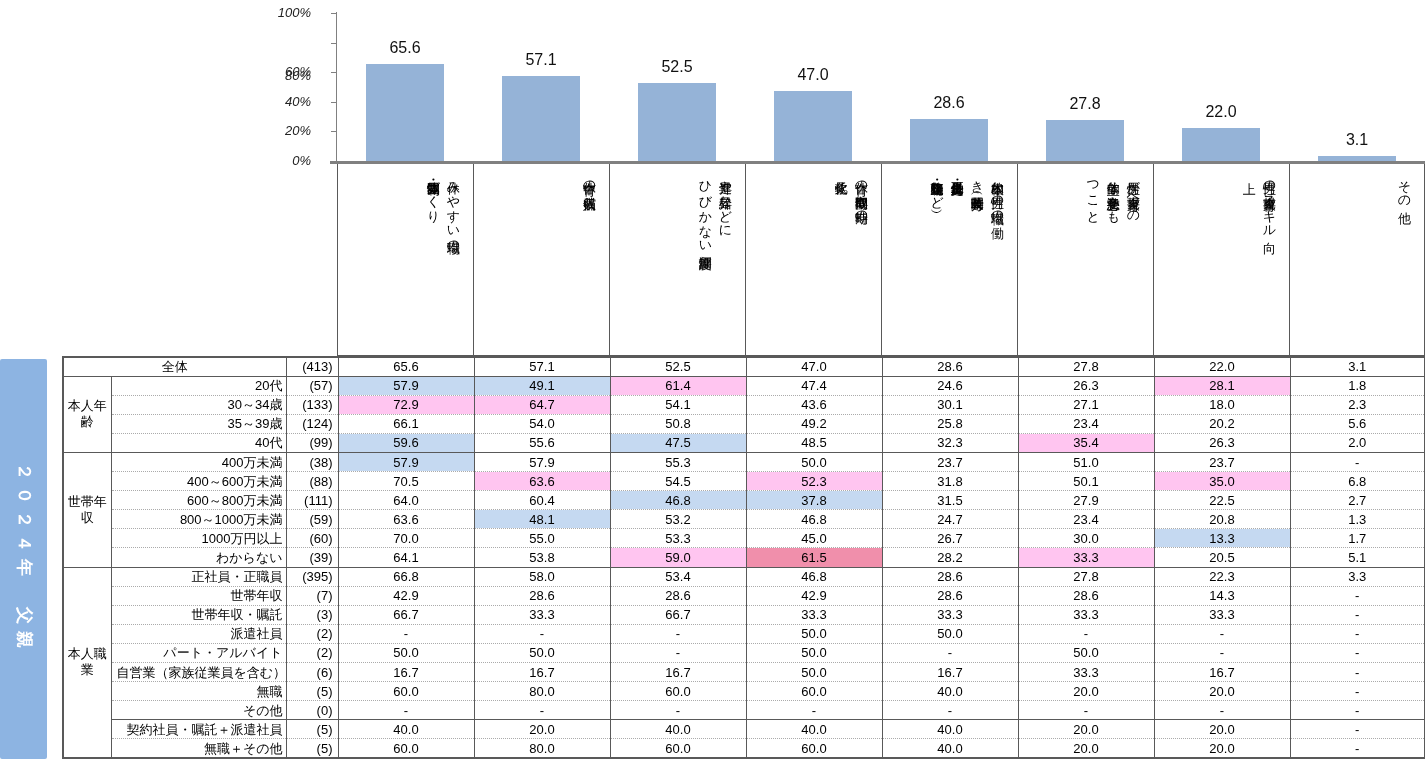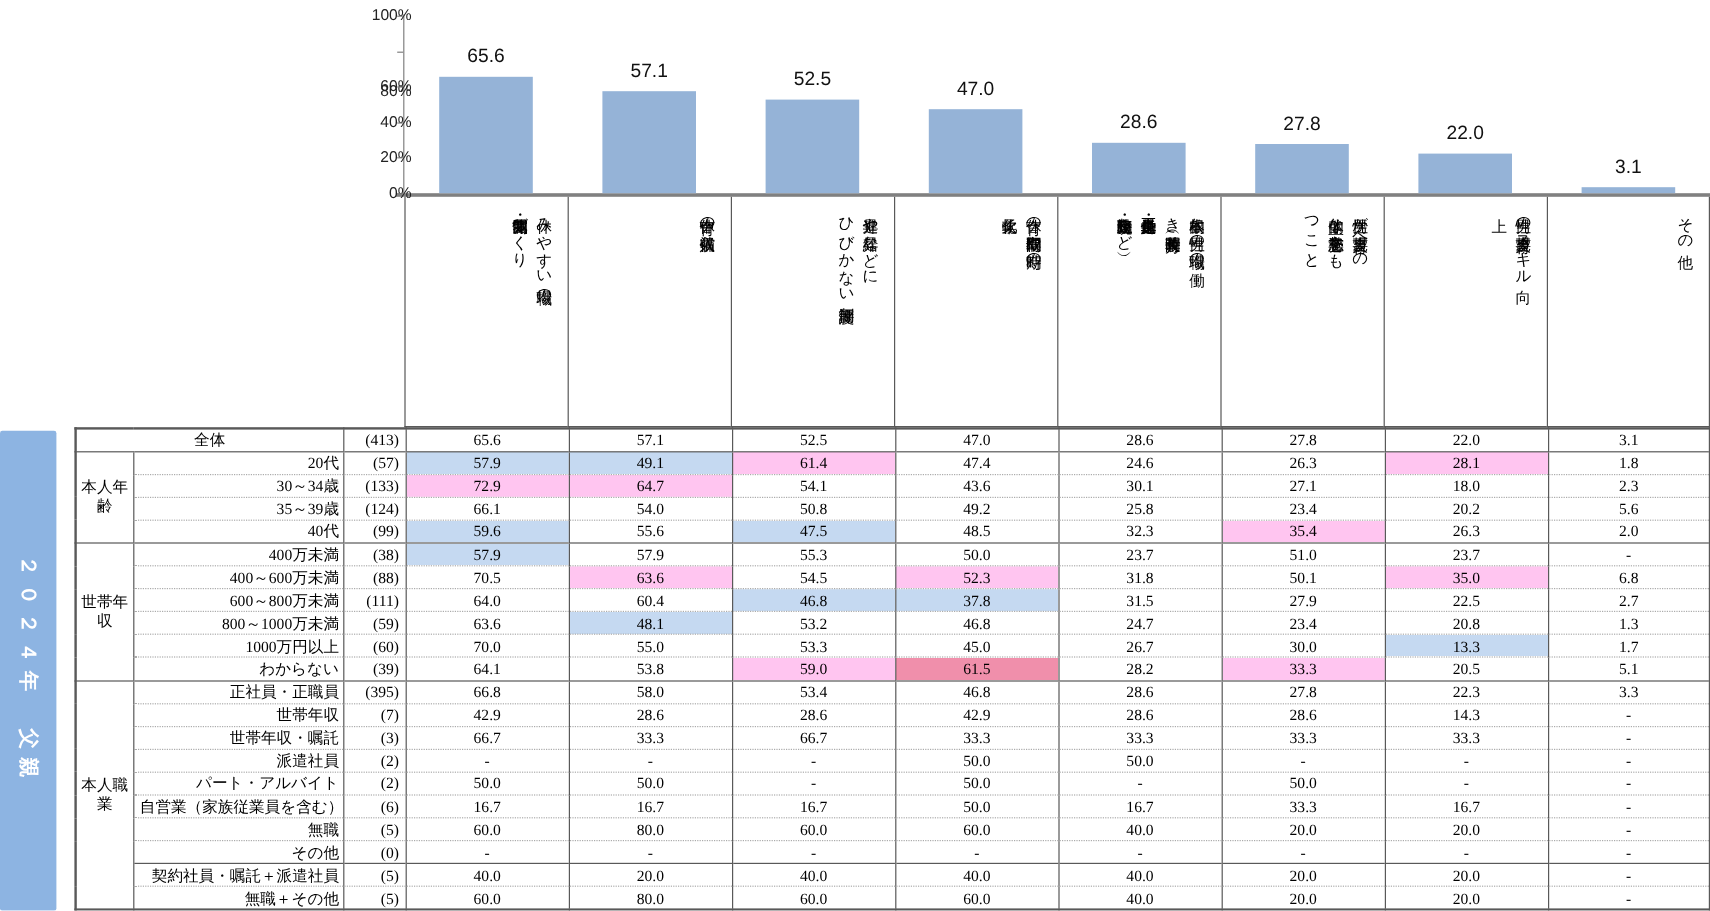--- a/index.html
+++ b/index.html
@@ -2,35 +2,35 @@
 <html style="--bar: #95B3D7; --side: #8DB4E2; --hlb: #C5D9F1; --hlp: #FFC5F0; --hlr: #F08FAB; --axis: #808080; --border: #595959; --dot: #ABABAB;"><head>
 <meta charset="utf-8">
 <style>
   html,body { margin:0; padding:0; background:#fff; font-family:"Liberation Sans",sans-serif; }
   .stage { position:relative; width:1425px; height:759px; background:#fff; overflow:hidden; color:#000; }
 
   
   .axis-baseline { position:absolute; left:330px; top:161px; width:1095px; height:3px; background:var(--axis); }
   .y-axis-line   { position:absolute; left:336px; top:12px; width:1px; height:149px; background:var(--axis); }
   .y-tick-mark   { position:absolute; left:331px; width:5px; height:1px; background:var(--axis); }
-  .y-tick-label  { position:absolute; left:292px; width:51px; text-align:right; font-size:13px; color:#222; }
+  .y-tick-label  { position:absolute; left:260px; width:51px; text-align:right; font-size:13px; color:#222;font-style:italic; }
   .bar           { position:absolute; background:var(--bar); }
   .bar-label     { position:absolute; width:136px; text-align:center; font-size:16px; color:#111; }
 
   
   .col-header { position:absolute; top:164px; height:192px; box-sizing:border-box;
                 border-left:1px solid var(--border); border-bottom:1px solid var(--border);
                 writing-mode:vertical-rl; text-orientation:upright; white-space:pre-line;
                 font-size:13px; line-height:1.55; padding:8px 10px 0 0; color:#000; }
   .col-header.last { border-right:1px solid var(--border); }
 
   
   table.dtable { position:absolute; left:62px; top:356px; width:1363px; height:403px;
                  border-collapse:collapse; table-layout:fixed; font-size:13px; }
-  .dtable { border:2px solid var(--border);font-family:Liberation Serif, serif; }
+  .dtable { border:2px solid var(--border); }
   .dtable td { box-sizing:border-box; height:19px; line-height:17px; padding:0 3px;
                border-left:1px solid var(--border); border-top:1px dotted var(--dot);
                overflow:hidden; white-space:nowrap; }
   .dtable tr.first td { border-top:none; }
   .dtable tr.gstart td, .dtable tr.sep td { border-top:1px solid var(--border); }
   .dtable td.c { text-align:center; }
   .dtable td.l { text-align:right; padding-left:5px; }
   .dtable td.r { text-align:right; padding-right:5px; }
   .dtable td.g { text-align:center; white-space:normal; line-height:1.25; vertical-align:middle; }
   .dtable td.hl-b { background:var(--hlb); }

